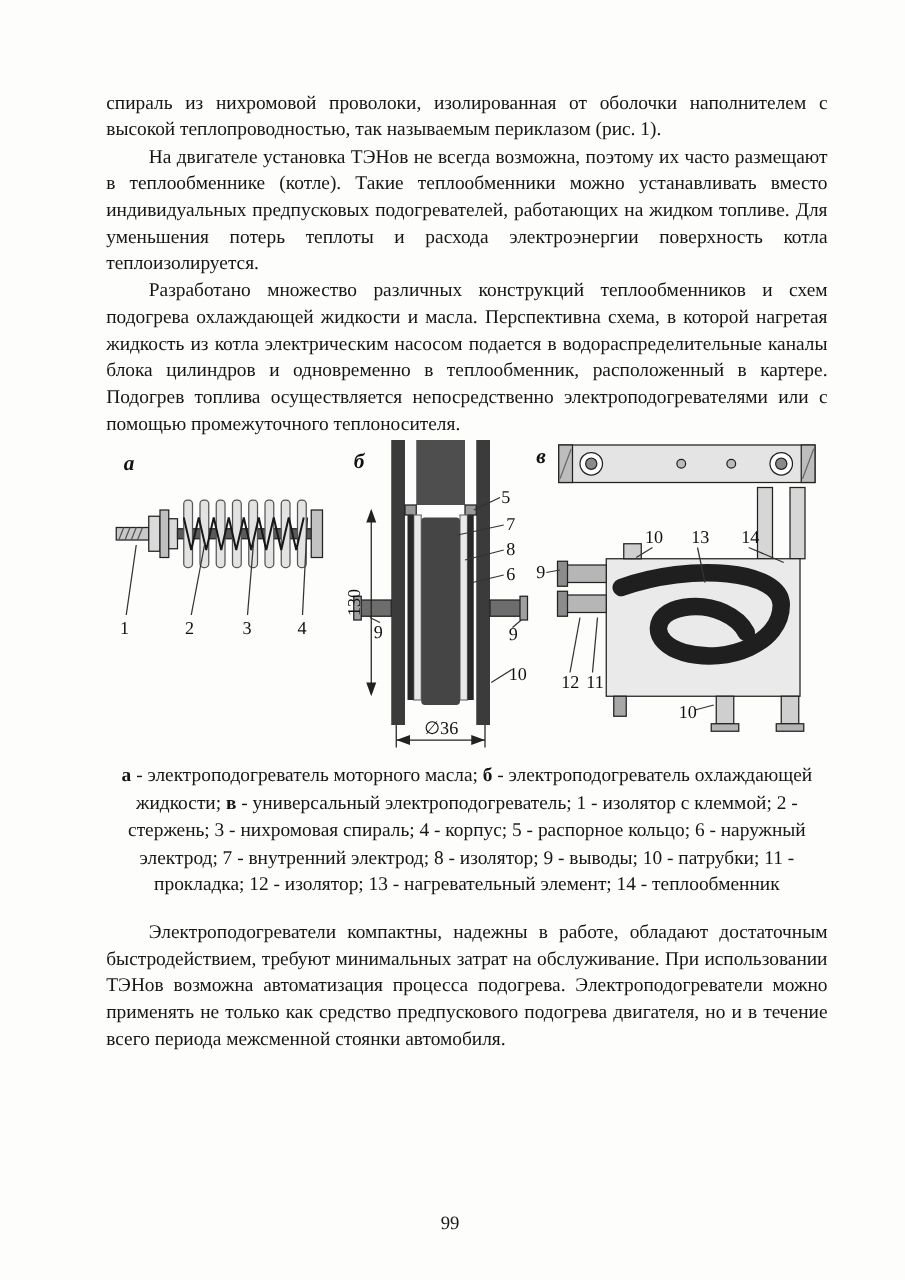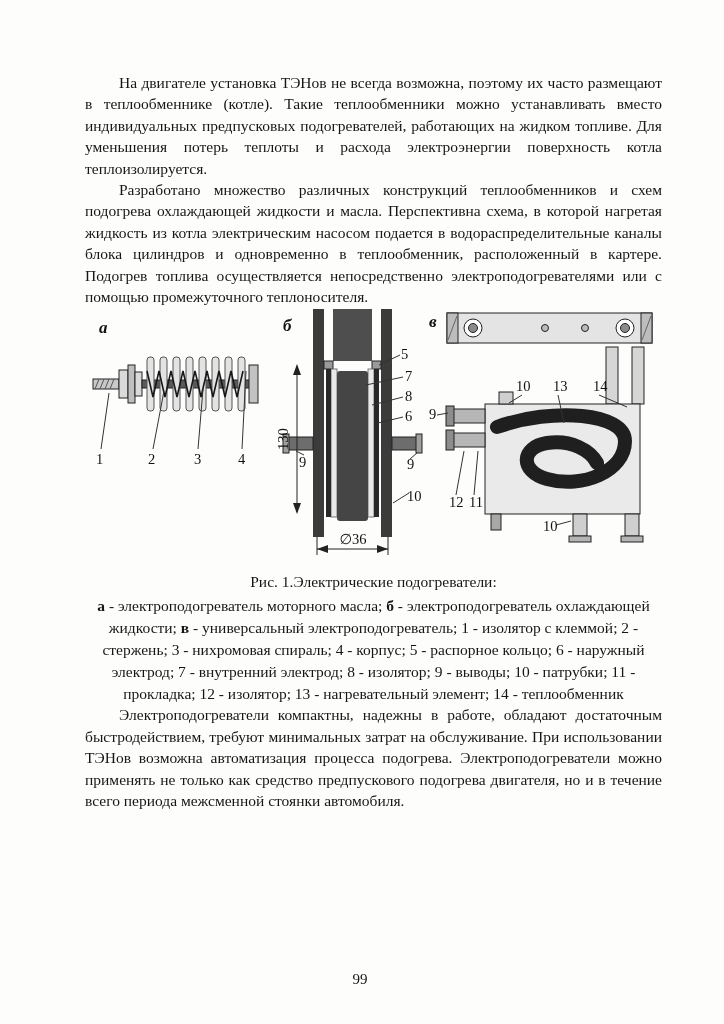--- a/index.html
+++ b/index.html
@@ -17,21 +17,21 @@
     padding: 72px 62px 0 85px;
   }
   .para {
     margin: 0;
     font-size: 15.5px;
     line-height: 21.4px;
     text-align: justify;
     text-indent: 34px;
   }
   .para.no-indent { text-indent: 0; }
-  .para.after-figure { }
+  .para.after-figure { margin-top: 16px; }
   .figure-wrap { margin: 2px 0 0 0; }
   .figure-wrap svg { display: block; }
   .caption-title {
     text-align: center;
     font-size: 15.5px;
     line-height: 22px;
     margin: 4px 0 2px 0;
   }
   .caption-body {
     font-size: 15.5px;
@@ -50,20 +50,21 @@
   .sublabel { font: italic bold 17px "Liberation Serif", serif; fill: #111; }
   .leader { stroke: #333; stroke-width: 1; fill: none; }
   .dimline { stroke: #222; stroke-width: 1; fill: none; }
   .edge { stroke: #222; stroke-width: 1; }
 </style>
 </head>
 <body>
 
 <div class="page">
 
+  <p class="para no-indent">спираль из нихромовой проволоки, изолированная от оболочки наполнителем с высокой теплопроводностью, так называемым периклазом (рис. 1).</p>
   <p class="para">На двигателе установка ТЭНов не всегда возможна, поэтому их часто размещают в теплообменнике (котле). Такие теплообменники можно устанавливать вместо индивидуальных предпусковых подогревателей, работающих на жидком топливе. Для уменьшения потерь теплоты и расхода электроэнергии поверхность котла теплоизолируется.</p>
   <p class="para">Разработано множество различных конструкций теплообменников и схем подогрева охлаждающей жидкости и масла. Перспективна схема, в которой нагретая жидкость из котла электрическим насосом подается в водораспределительные каналы блока цилиндров и одновременно в теплообменник, расположенный в картере. Подогрев топлива осуществляется непосредственно электроподогревателями или с помощью промежуточного теплоносителя.</p>
 
   <div class="figure-wrap">
     <svg width="577" height="258" viewBox="0 0 577 258">
 
       <g>
         <text x="14" y="24" class="sublabel">а</text>
 
         <rect x="8" y="70" width="26" height="10" fill="#c9c9c9" class="edge"></rect>
@@ -203,21 +204,20 @@
         <line class="leader" x1="371" y1="186" x2="379" y2="142"></line>
         <line class="leader" x1="389" y1="186" x2="393" y2="142"></line>
         <text x="364" y="198" class="callout">12</text>
         <text x="384" y="198" class="callout">11</text>
         <line class="leader" x1="471" y1="216" x2="486" y2="212"></line>
         <text x="458" y="222" class="callout">10</text>
       </g>
     </svg>
   </div>
 
-  <div class="caption-title">Рис. 1.Электрические подогреватели:</div>
 
   <div class="caption-body">
     <b>а</b><span> - электроподогреватель моторного масла; </span><b>б</b><span> - электроподогреватель охлаждающей жидкости; </span><b>в</b><span> - универсальный электроподогреватель; 1 - изолятор с клеммой; 2 - стержень; 3 - нихромовая спираль; 4 - корпус; 5 - распорное кольцо; 6 - наружный электрод; 7 - внутренний электрод; 8 - изолятор; 9 - выводы; 10 - патрубки; 11 - прокладка; 12 - изолятор; 13 - нагревательный элемент; 14 - теплообменник</span>
   </div>
 
   <p class="para after-figure">Электроподогреватели компактны, надежны в работе, обладают достаточным быстродействием, требуют минимальных затрат на обслуживание. При использовании ТЭНов возможна автоматизация процесса подогрева. Электроподогреватели можно применять не только как средство предпускового подогрева двигателя, но и в течение всего периода межсменной стоянки автомобиля.</p>
 
   <div class="page-number">99</div>
 
 </div>

